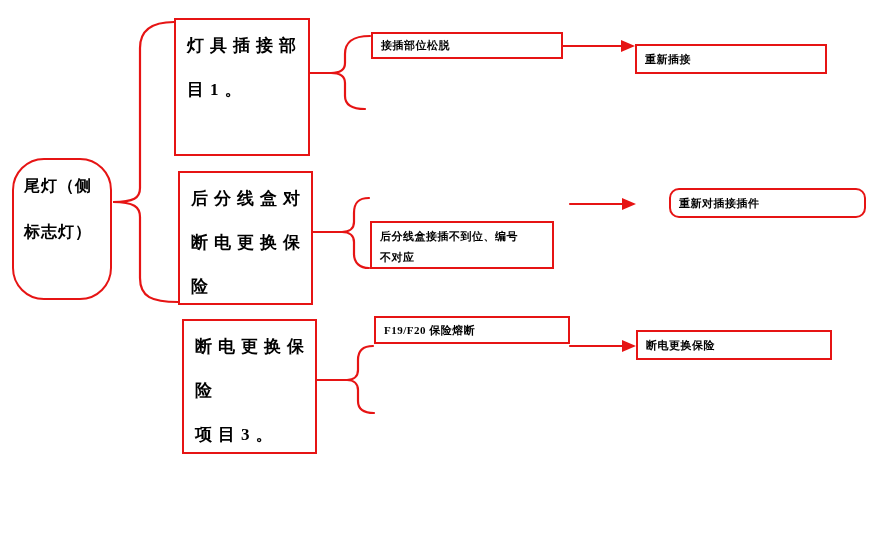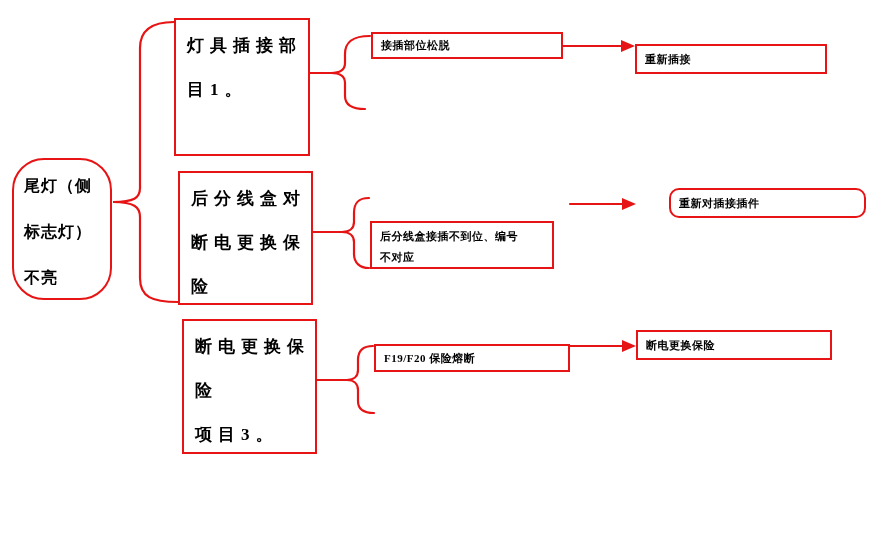--- a/index.html
+++ b/index.html
@@ -33,21 +33,21 @@
     padding: 4px 0 16px 11px; line-height: 44px;
   }
   .check1 { left: 174px; top: 18px;  width: 136px; height: 138px; }
   .check2 { left: 178px; top: 171px; width: 135px; height: 134px; }
   .check3 { left: 182px; top: 319px; width: 135px; height: 135px; }
 
   .smallbox { font-size: 11px; letter-spacing: 0.5px; }
   .flexcenter { display: flex; align-items: center; padding-left: 8px; }
   .cause1  { left: 371px; top: 32px;  width: 192px; height: 27px; }
   .cause2  { left: 370px; top: 185px; width: 184px; height: 48px; padding: 3px 0 0 8px; line-height: 21px; margin-top: 36px; }
-  .cause3  { left: 374px; top: 344px; width: 196px; height: 28px; }
+  .cause3  { left: 374px; top: 316px; width: 196px; height: 28px; }
   .remedy1 { left: 635px; top: 44px;  width: 192px; height: 30px; }
   .remedy2 { left: 669px; top: 188px; width: 197px; height: 30px; border-radius: 10px; }
   .remedy3 { left: 636px; top: 330px; width: 196px; height: 30px; align-items: center; }
 </style>
 </head>
 <body>
 
 <div id="canvas">
 
   <svg id="wires" viewBox="0 0 884 534" xmlns="http://www.w3.org/2000/svg">
@@ -69,21 +69,20 @@
     <path class="line" d="M 570 204 L 623 204"></path>
     <path class="head" d="M 622 198 L 636 204 L 622 210 Z"></path>
 
     <path class="line" d="M 570 346 L 623 346"></path>
     <path class="head" d="M 622 340 L 636 346 L 622 352 Z"></path>
   </svg>
 
   <div class="box problem">
     <div>尾灯（侧</div>
     <div>标志灯）</div>
-    <div>不亮</div>
   </div>
 
   <div class="box check check1">
     <div>灯具插接部</div>
     <div>目1。</div>
   </div>
   <div class="box smallbox flexcenter cause1">
     <span>接插部位松脱</span>
   </div>
   <div class="box smallbox flexcenter remedy1">

